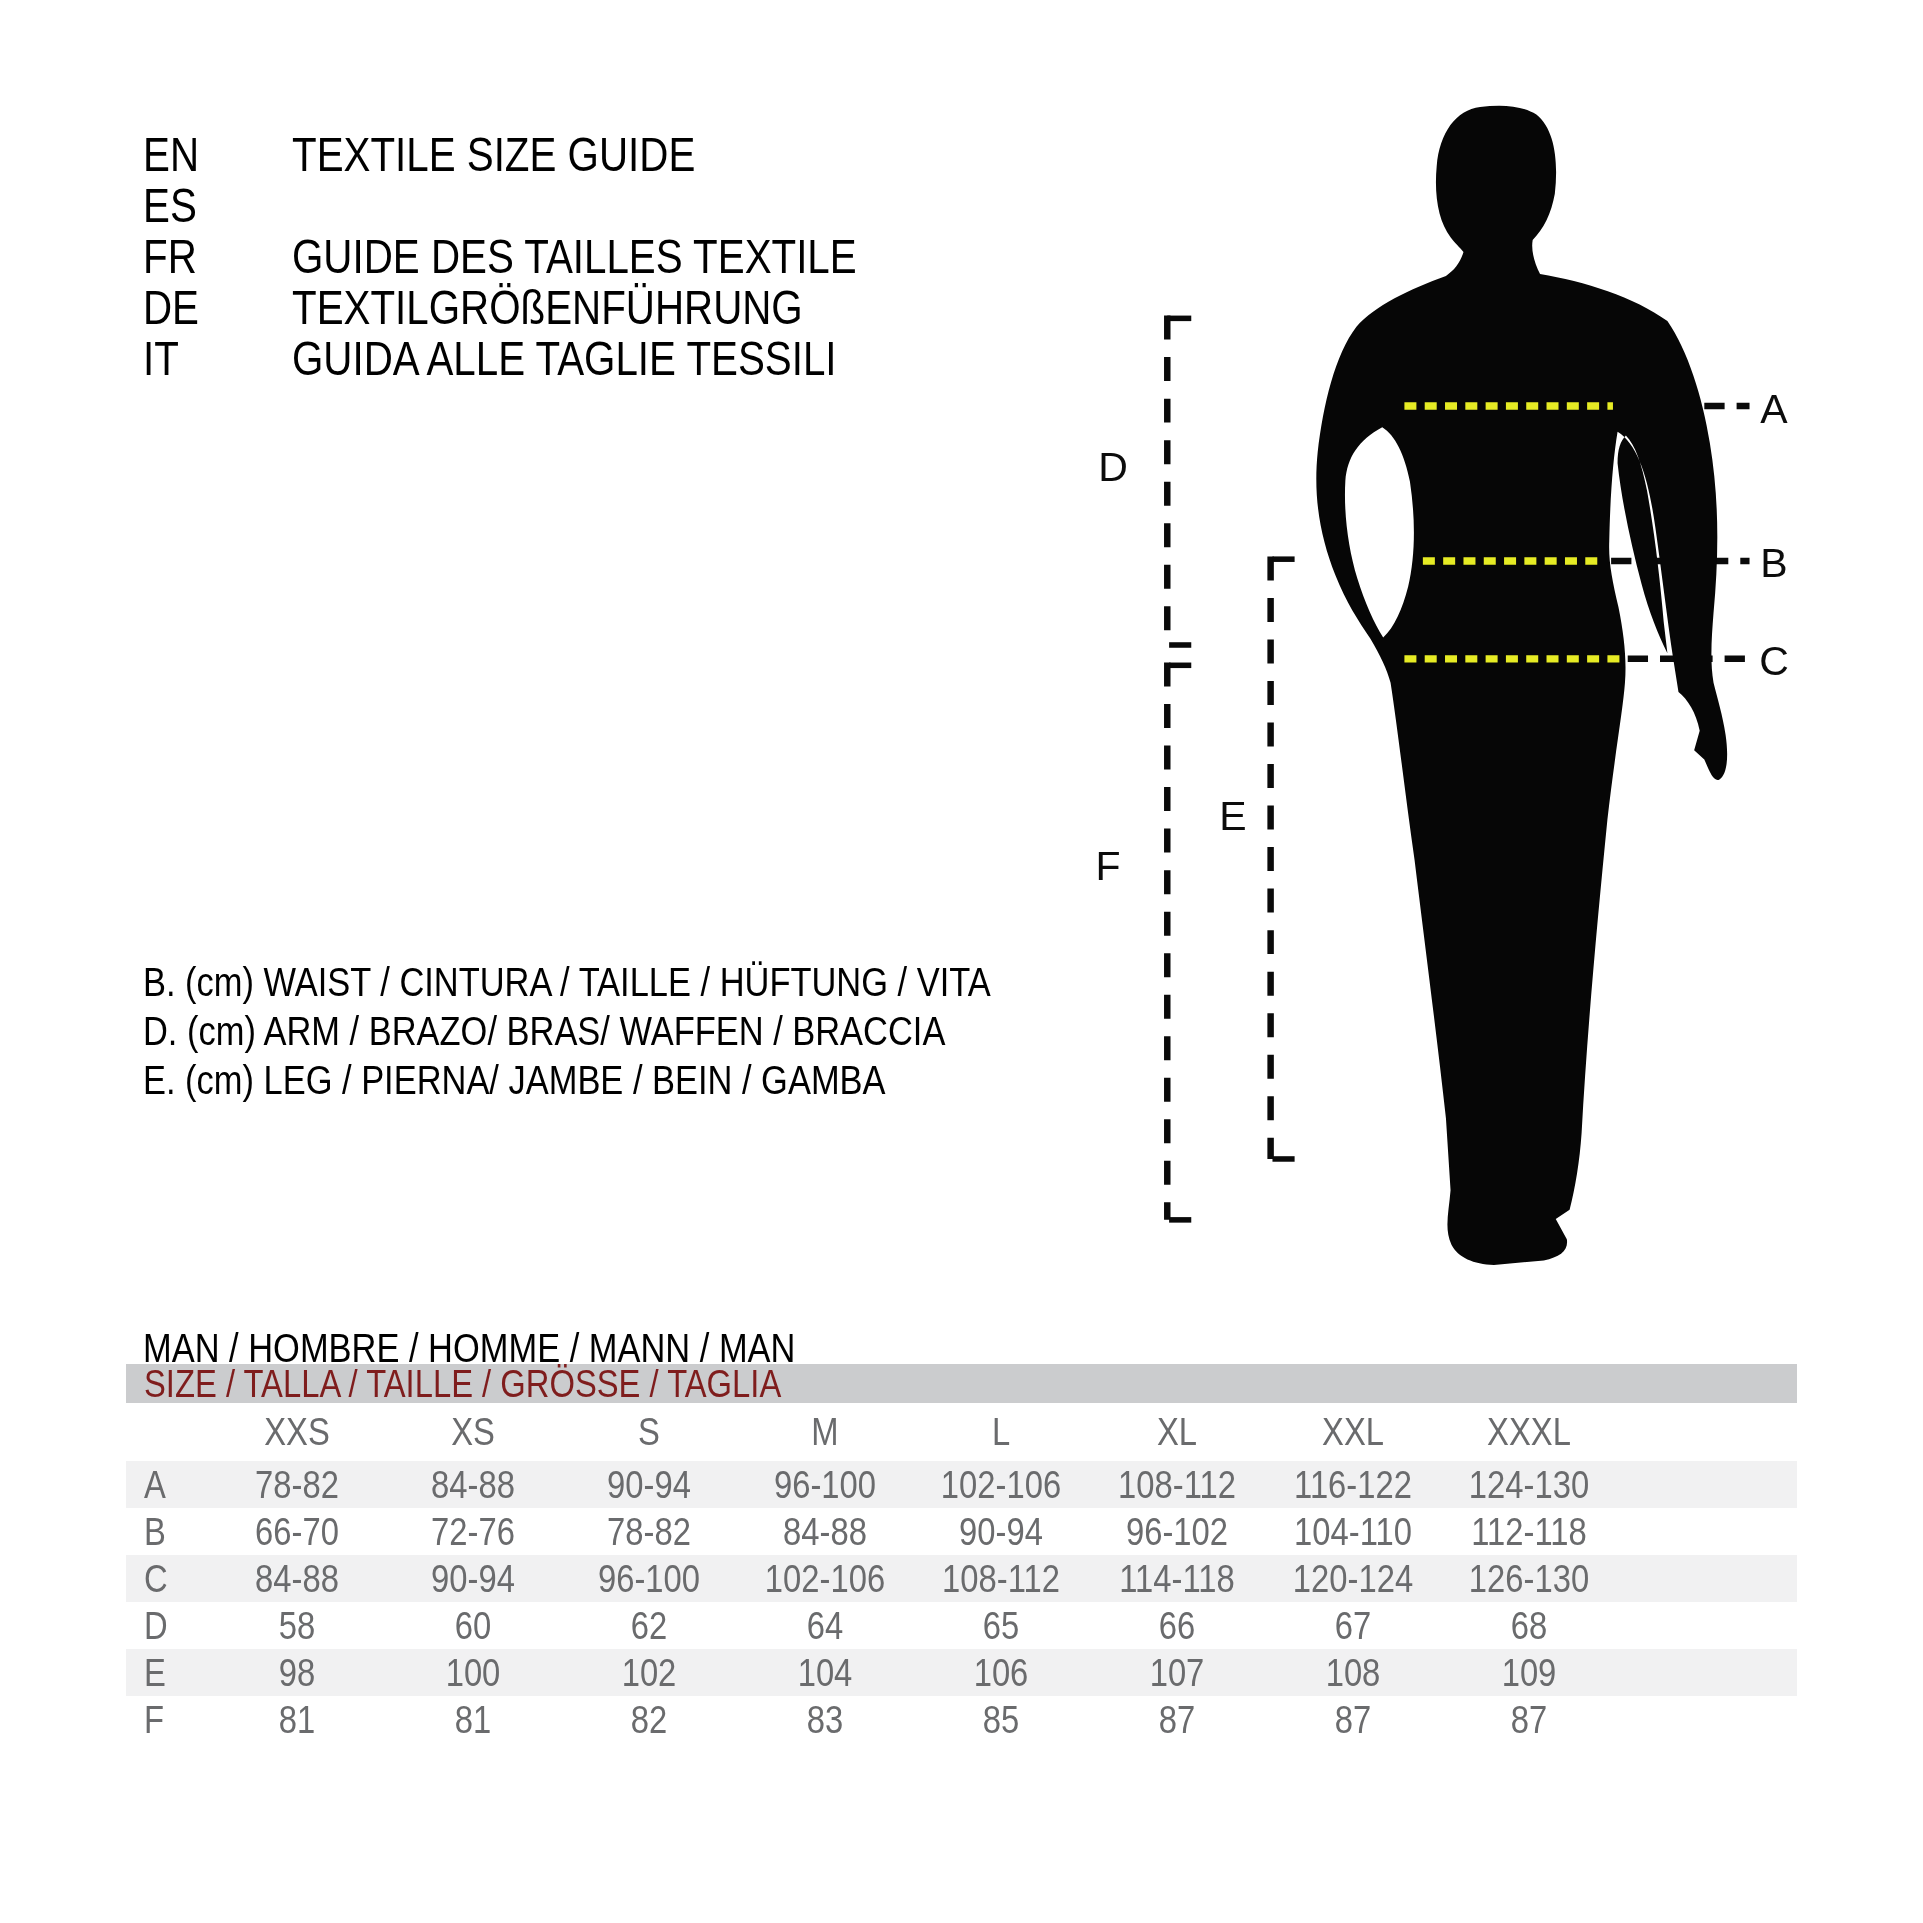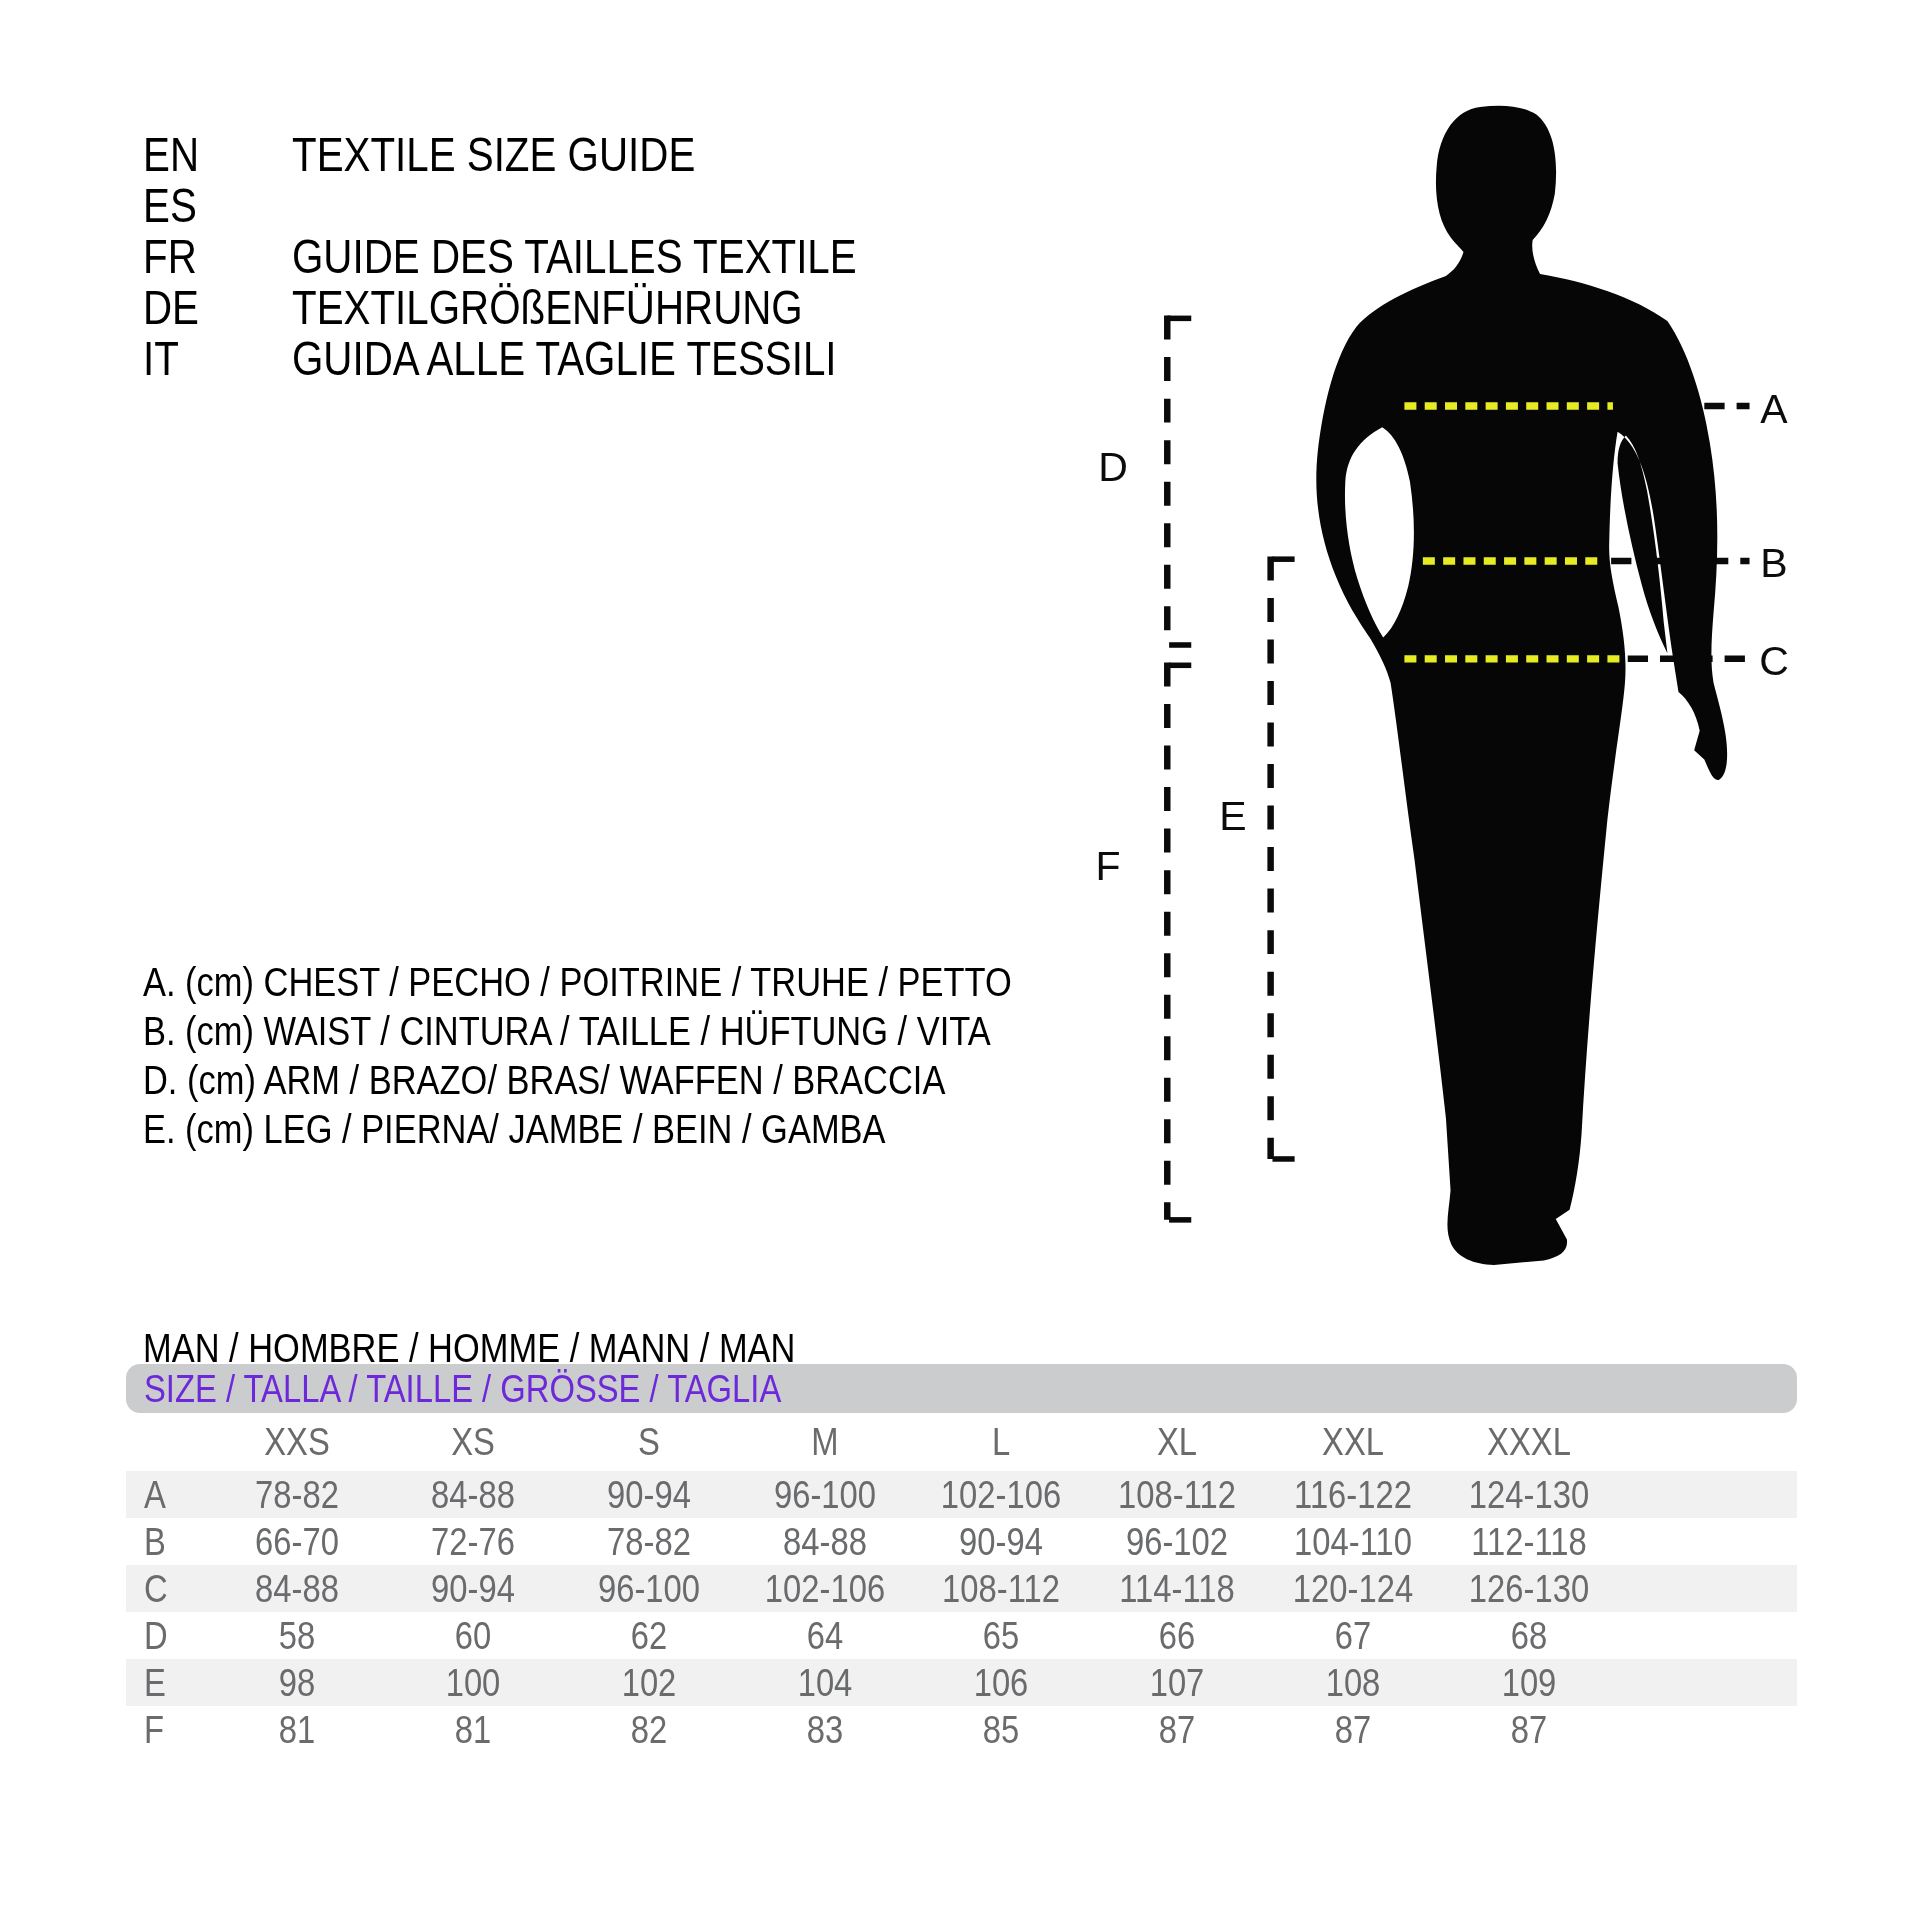--- a/index.html
+++ b/index.html
@@ -24,21 +24,21 @@
 
   
   #category{position:absolute;left:143px;top:1296px;height:44px;display:flex;align-items:center;font-size:41px;margin-top:30px;}
 
   
   #diagram-svg{position:absolute;left:0;top:0;width:1923px;height:1923px;}
   .diag-label{position:absolute;transform:translate(-50%,-50%);font-size:41px;color:#0c0c0c;}
 
   
   #size-table{position:absolute;left:126px;top:1364px;width:1671px;font-size:39px;color:#6a6b6d;}
-  #table-header-bar{height:49px;background:#cbccce;color:#6d28d9;display:flex;align-items:center;padding-left:17.5px;box-sizing:border-box;border-radius:14px;}
+  #table-header-bar{height:39px;background:#cbccce;color:#7f1d1d;display:flex;align-items:center;padding-left:17.5px;box-sizing:border-box;}
   #table-header-bar .cond{font-size:39px;}
   .trow{display:grid;grid-template-columns:83px repeat(8,176px) 1fr;align-items:center;}
   .thead-row{height:58px;}
   .drow{height:47px;}
   .zebra{background:#f1f1f2;}
   .rlabel{padding-left:17.5px;}
   .cell{text-align:center;transform:scaleX(.84);white-space:nowrap;}
 </style>
 </head>
 <body>
@@ -176,23 +176,20 @@
         <span class="cond">IT</span>
       </span>
     <span class="lang-label">
         <span class="cond">GUIDA ALLE TAGLIE TESSILI</span>
       </span>
   </div>
 </div>
 
 <div id="legend">
   <div class="legend-row">
-      <span class="cond">A. (cm) CHEST / PECHO / POITRINE / TRUHE / PETTO</span>
-    </div>
-  <div class="legend-row">
       <span class="cond">B. (cm) WAIST / CINTURA / TAILLE / HÜFTUNG / VITA</span>
     </div>
   <div class="legend-row">
       <span class="cond">D. (cm) ARM / BRAZO/ BRAS/ WAFFEN / BRACCIA</span>
     </div>
   <div class="legend-row">
       <span class="cond">E. (cm) LEG / PIERNA/ JAMBE / BEIN / GAMBA</span>
     </div>
 </div>
 

